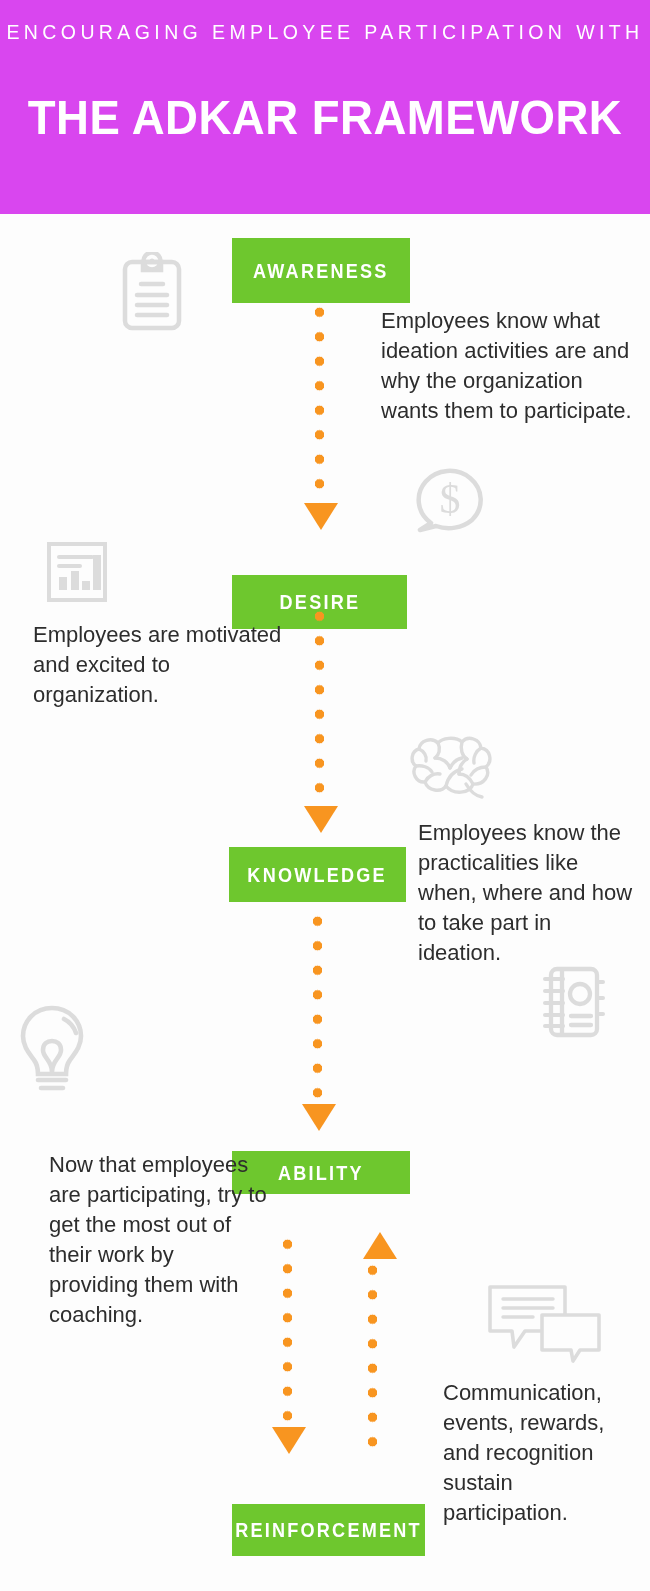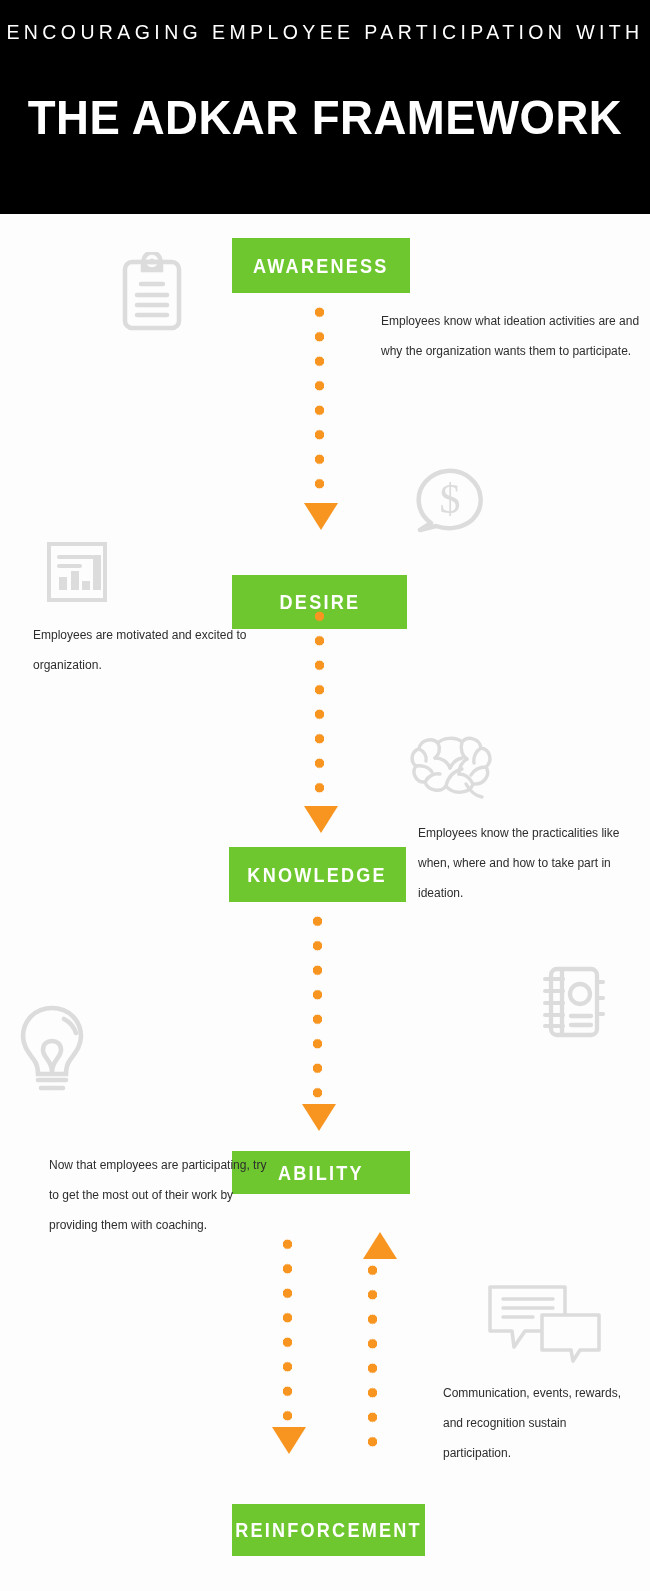--- a/index.html
+++ b/index.html
@@ -6,21 +6,21 @@
   html, body { background:#ffffff; }
   body {
     width:650px; height:1591px; position:relative; overflow:hidden;
     font-family:"Liberation Sans", sans-serif;
     background:#fdfdfd;
   }
 
   
   .header {
     position:absolute; left:0; top:0; width:650px; height:214px;
-    background:#000000;
+    background:#d946ef;
   }
   .header-kicker {
     position:absolute; left:0; top:17px; width:650px;
     text-align:center; color:#ffffff;
     font-size:19.5px; font-weight:400; letter-spacing:4.4px;
     line-height:31px; text-transform:uppercase;
   }
   .header-title {
     position:absolute; left:0; top:86px; width:650px;
     text-align:center; color:#ffffff;
@@ -34,21 +34,21 @@
     position:absolute; background:#6ec72e;
     display:flex; align-items:center; justify-content:center;
   }
   .stage-box span {
     color:#ffffff; font-size:21px; font-weight:bold;
     letter-spacing:2.6px; text-transform:uppercase;
     transform:scaleX(0.86); transform-origin:center;
     white-space:nowrap;
   }
 
-  #box-awareness     { left:232px; top:238px;  width:178px; height:55px; }
+  #box-awareness     { left:232px; top:238px;  width:178px; height:65px; }
   #box-desire        { left:232px; top:543px;  width:175px; height:54px;margin-top:32px; }
   #box-knowledge     { left:229px; top:847px;  width:177px; height:55px;justify-content:center; }
   #box-ability       { left:232px; top:1151px; width:178px; height:43px; }
   #box-reinforcement { left:232px; top:1472px; width:193px; height:52px;margin-top:32px; }
 
   
   .dots {
     position:absolute; width:13px;
     background-image:radial-gradient(circle at 50% 50%, #f89520 0 4.6px, rgba(0,0,0,0) 5px);
     background-size:13px 24.5px;
@@ -81,21 +81,21 @@
   #dots-4  { left:281px; top:1232px; height:197px; }
   #arr-4   { left:272px; top:1427px; }
   
   #arr-5   { left:363px; top:1232px; }
   #dots-5  { left:366px; top:1258px; height:190px; }
 
   
   .copy {
     position:absolute;
     color:#2d2d2d;
-    font-size:12px; line-height:30px; font-weight:400;
+    font-size:22px; line-height:30px; font-weight:400;
   }
   #copy-awareness     { left:381px; top:306px;  width:262px; }
   #copy-desire        { left:33px;  top:620px;  width:268px; text-align:left; }
   #copy-knowledge     { left:418px; top:808px;  width:222px;margin-top:10px; }
   #copy-ability       { left:15px;  top:1150px; width:218px;margin-left:34px; }
   #copy-reinforcement { left:443px; top:1378px; width:190px; }
 
   
   .deco { position:absolute; opacity:1; }
   #icon-clipboard { left:118px; top:252px;  width:68px; height:80px; }

